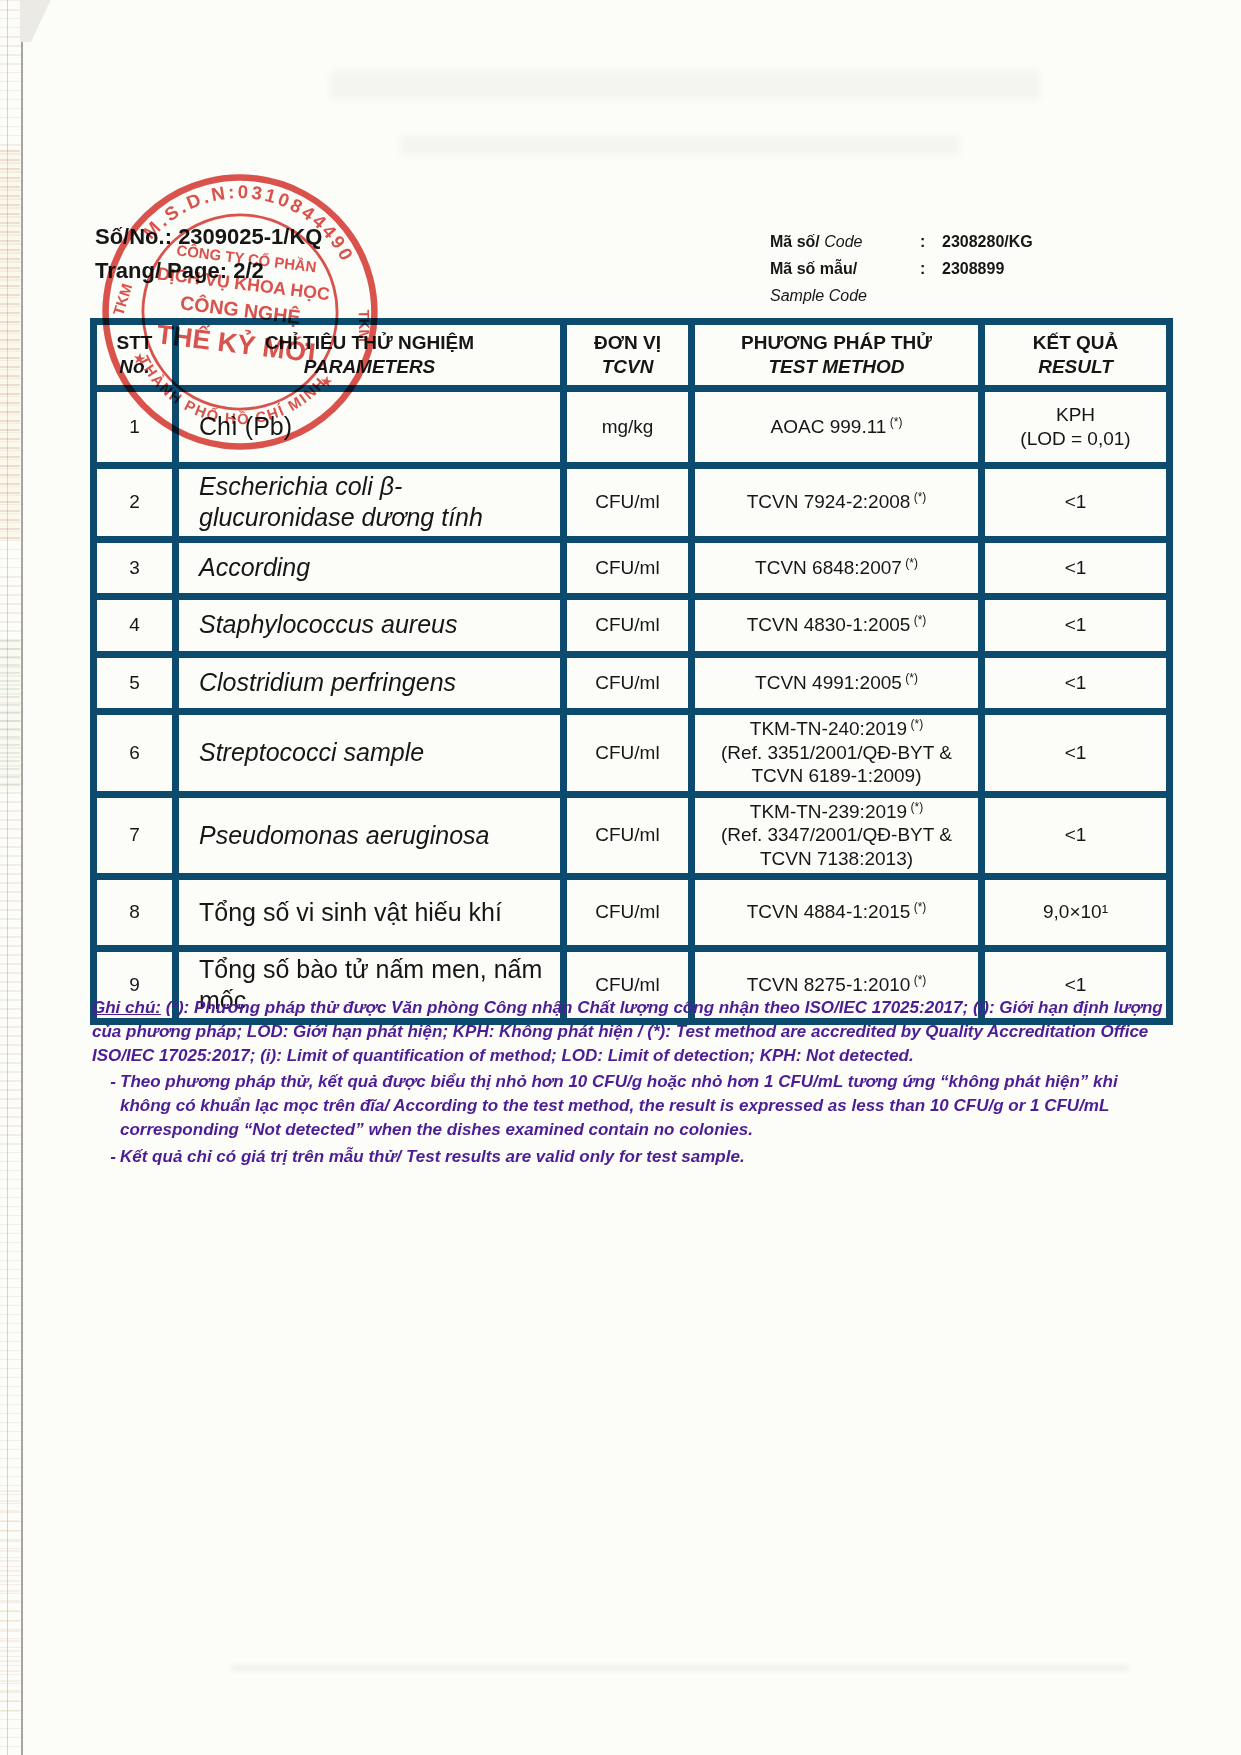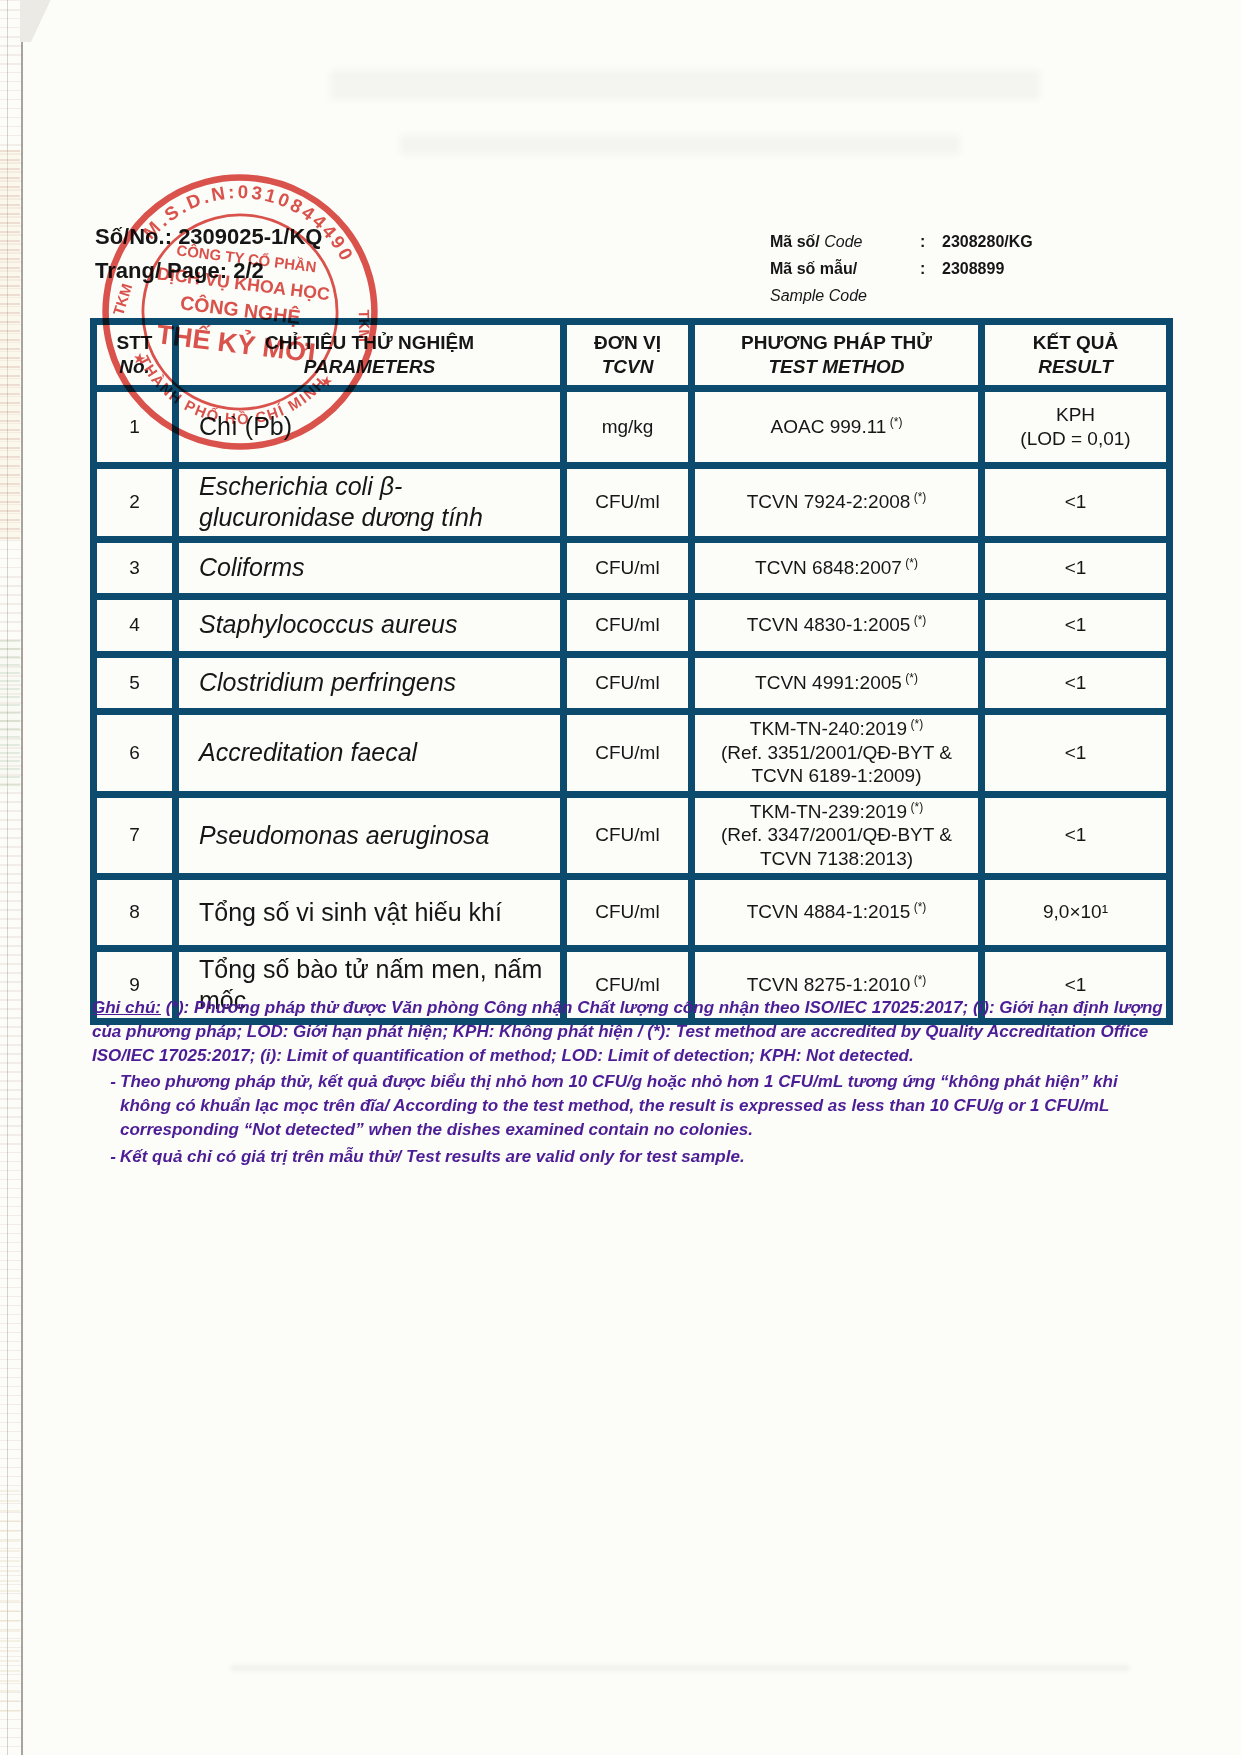--- a/index.html
+++ b/index.html
@@ -186,21 +186,21 @@
           <td class="cell-unit">CFU/ml</td>
           <td class="cell-method">
             <div>TCVN 7924-2:2008<sup> (*)</sup></div>
           </td>
           <td class="cell-result">
             <div>&lt;1</div>
           </td>
         </tr>
         <tr>
           <td class="cell-no">3</td>
-          <td class="cell-param it">Coliforms</td>
+          <td class="cell-param it">According</td>
           <td class="cell-unit">CFU/ml</td>
           <td class="cell-method">
             <div>TCVN 6848:2007<sup> (*)</sup></div>
           </td>
           <td class="cell-result">
             <div>&lt;1</div>
           </td>
         </tr>
         <tr>
           <td class="cell-no">4</td>
@@ -219,21 +219,21 @@
           <td class="cell-unit">CFU/ml</td>
           <td class="cell-method">
             <div>TCVN 4991:2005<sup> (*)</sup></div>
           </td>
           <td class="cell-result">
             <div>&lt;1</div>
           </td>
         </tr>
         <tr>
           <td class="cell-no">6</td>
-          <td class="cell-param it">Accreditation faecal</td>
+          <td class="cell-param it">Streptococci sample</td>
           <td class="cell-unit">CFU/ml</td>
           <td class="cell-method">
             <div>TKM-TN-240:2019<sup> (*)</sup></div>
             <div>(Ref. 3351/2001/QĐ-BYT &amp;</div>
             <div>TCVN 6189-1:2009)</div>
           </td>
           <td class="cell-result">
             <div>&lt;1</div>
           </td>
         </tr>

